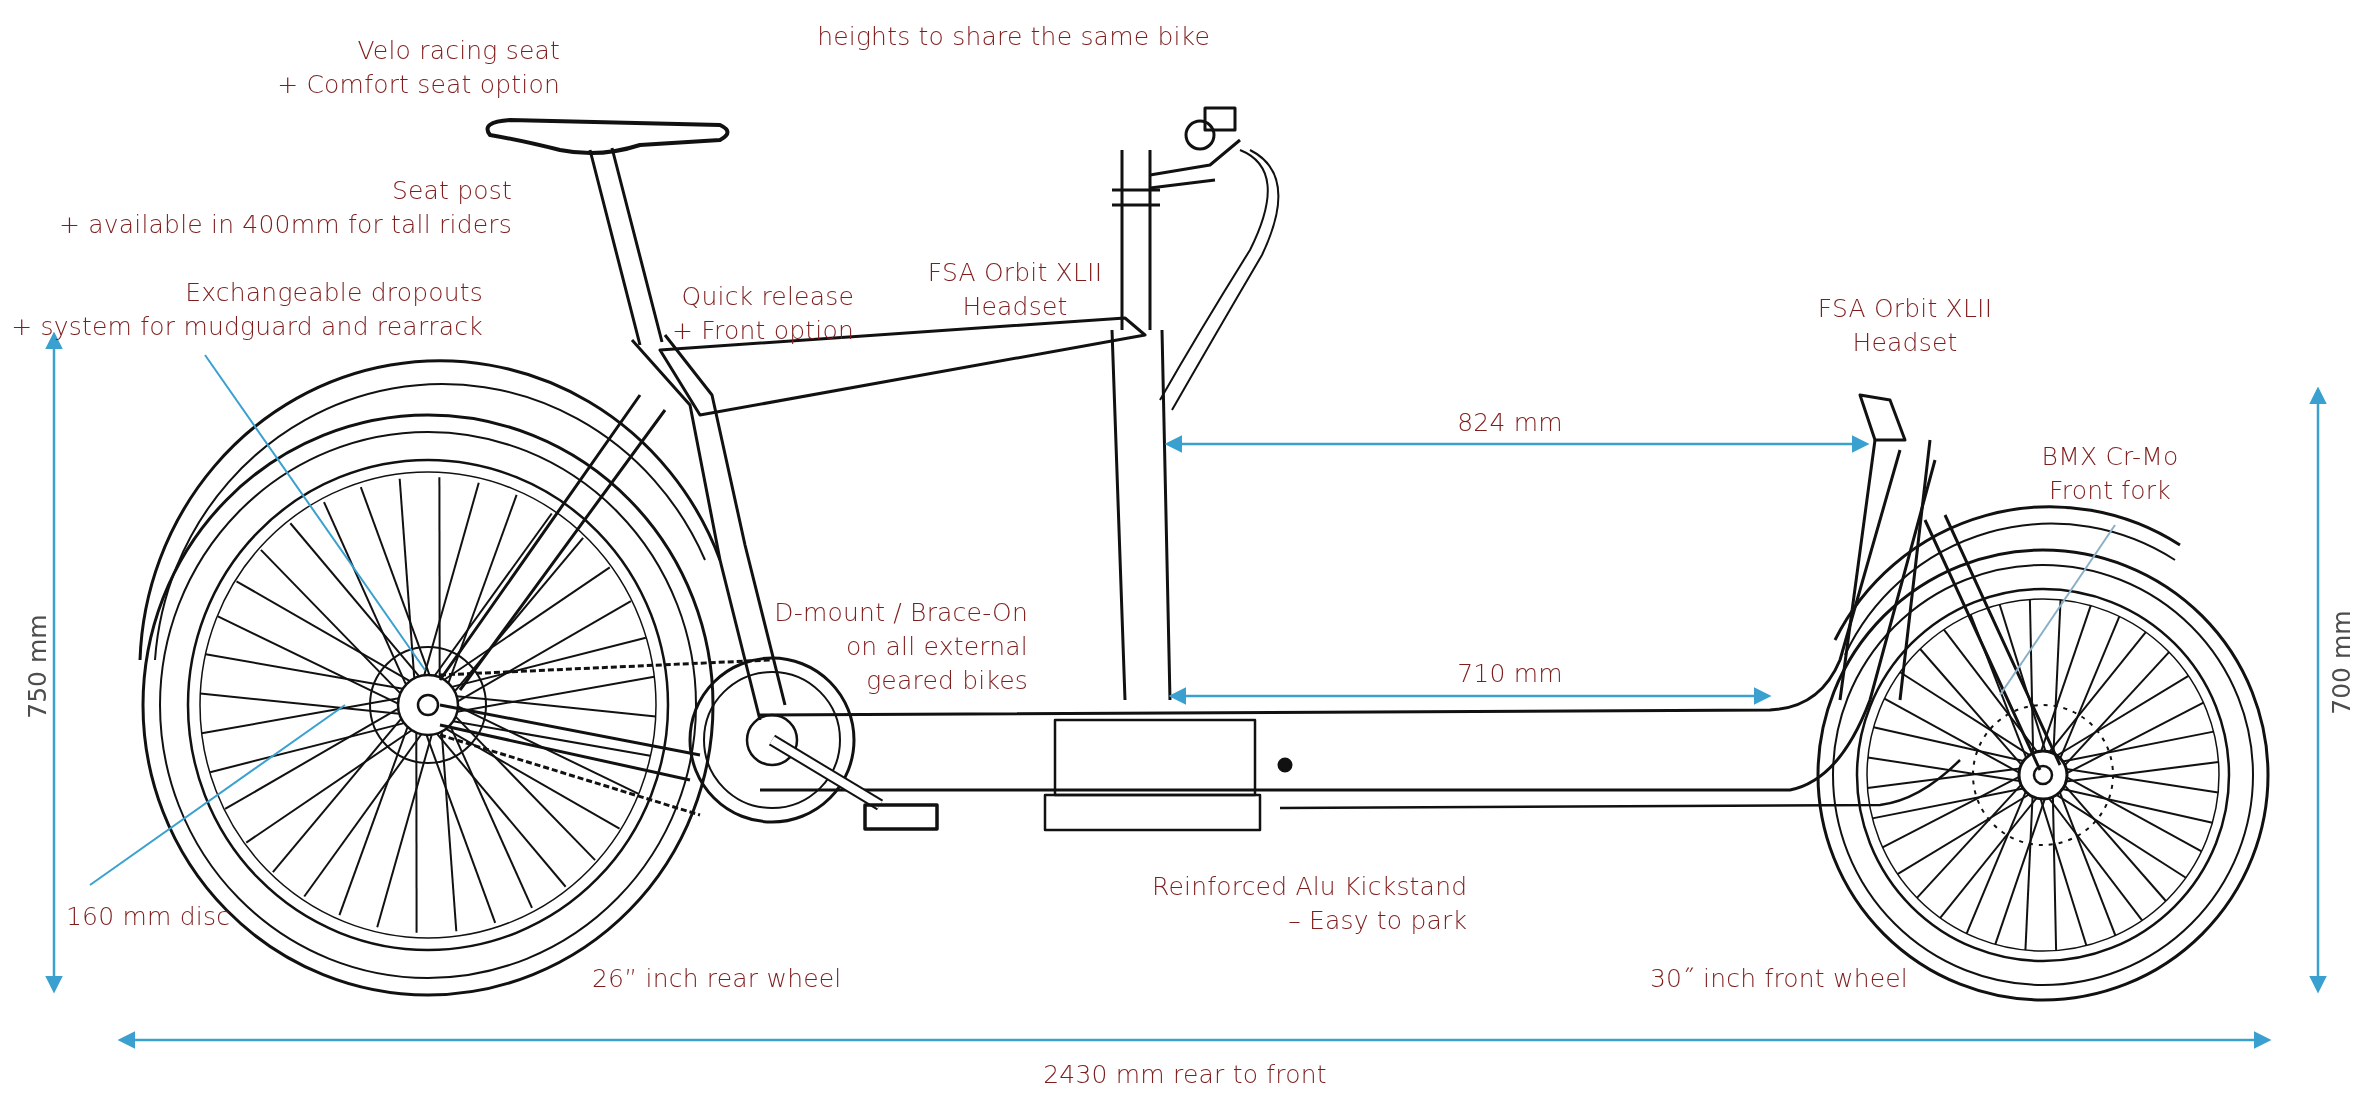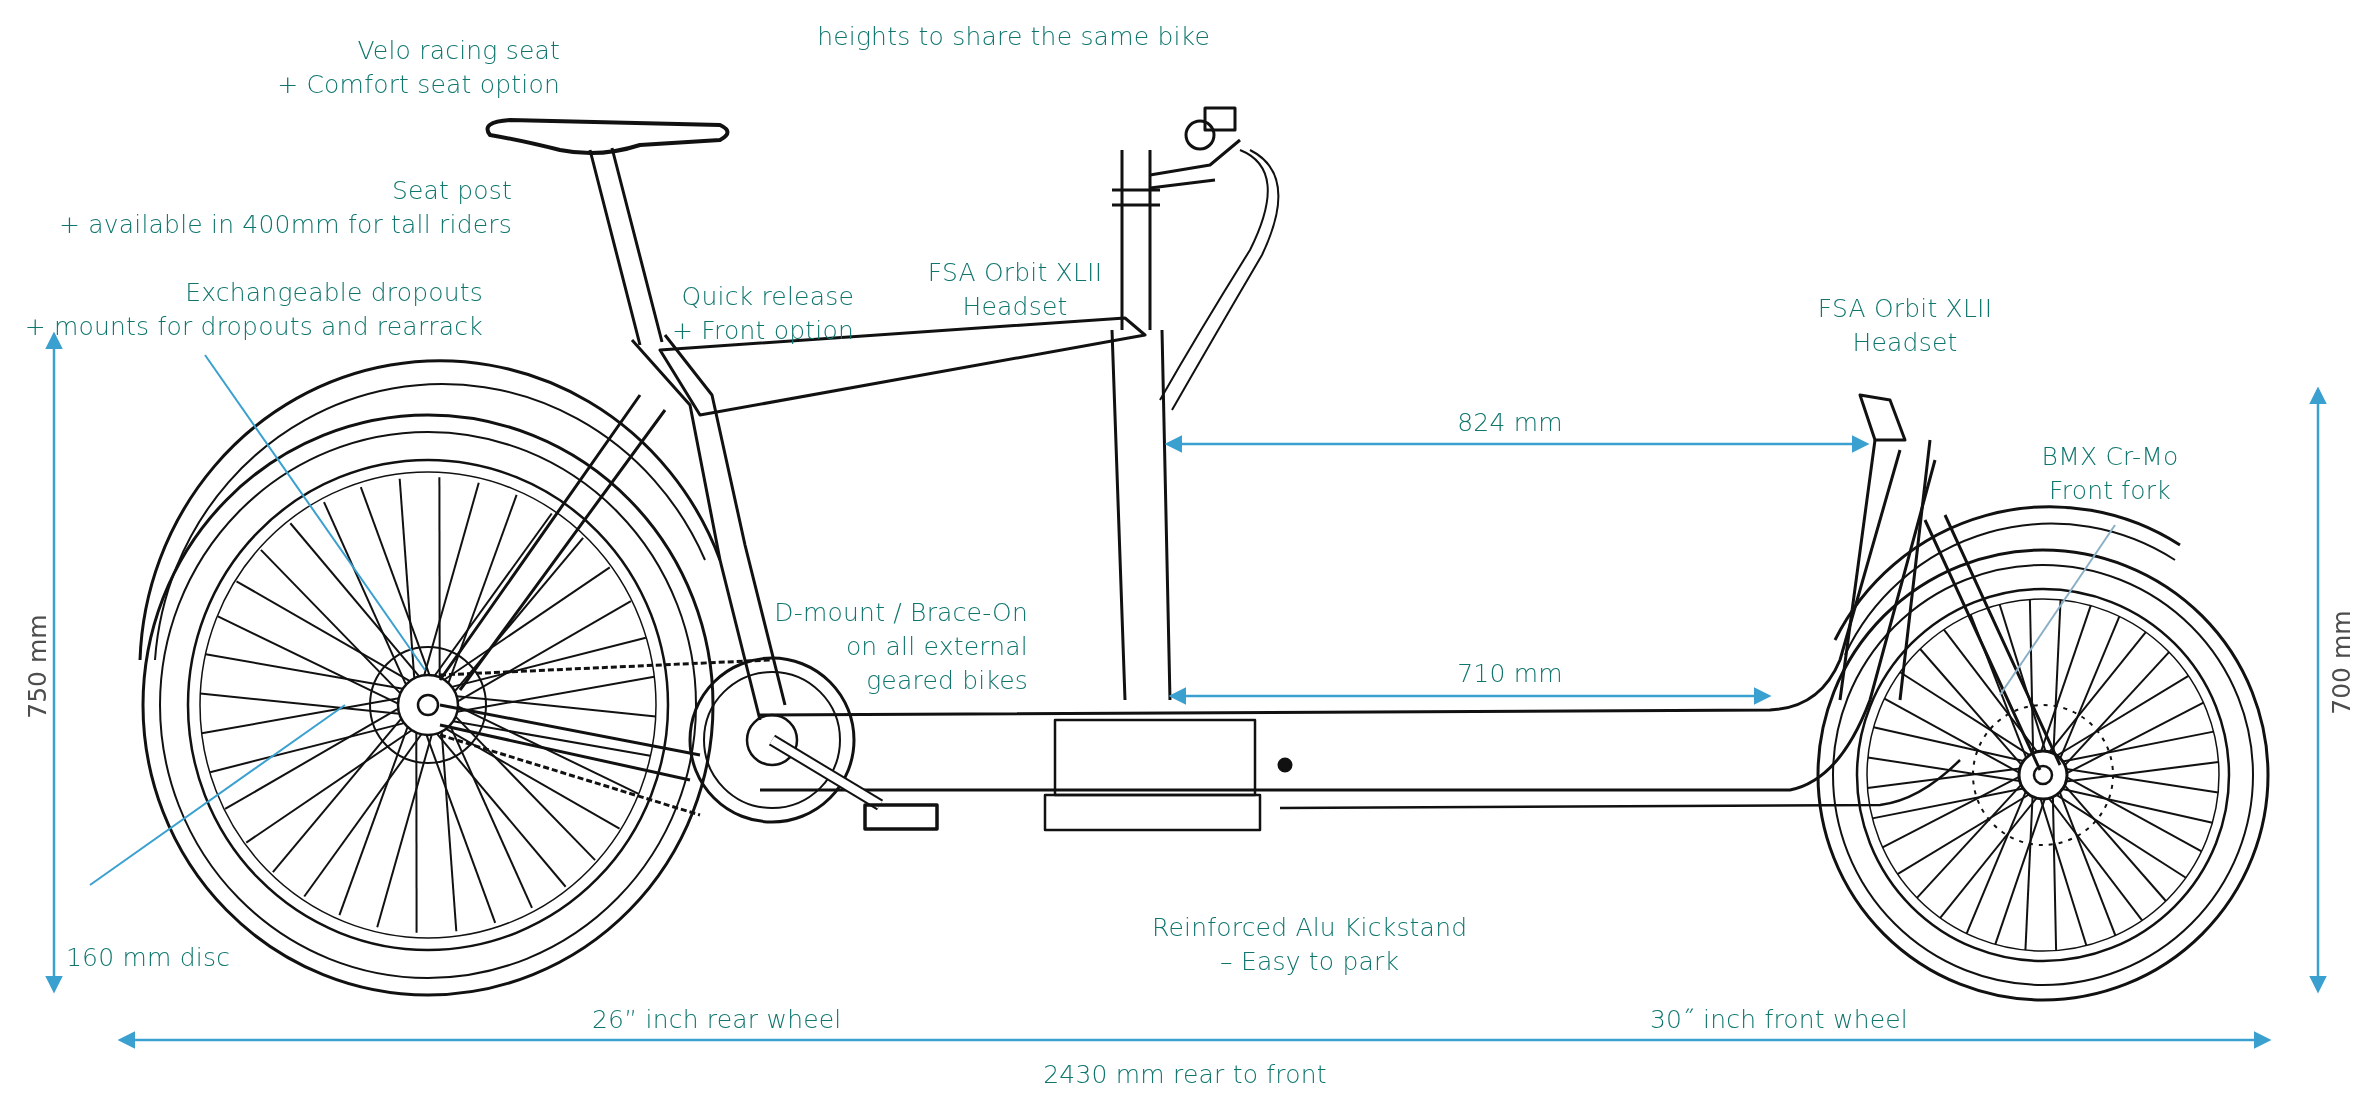--- a/index.html
+++ b/index.html
@@ -1,23 +1,23 @@
 <!DOCTYPE html>
 <html><head>
 <meta charset="utf-8">
 <style>
   html, body { margin:0; padding:0; background:#ffffff; }
   body { width:2370px; height:1104px; position:relative; overflow:hidden;
          font-family:"Liberation Sans", sans-serif; color:#4a4a4a; }
   #canvas { position:absolute; left:0; top:0; }
-  .lbl { position:absolute; font-size:25px; line-height:34px; color:#0f766e;
+  .lbl { position:absolute; font-size:25px; line-height:34px; color:#7f1d1d;
          font-family:"DejaVu Sans", sans-serif; font-weight:300; letter-spacing:0.2px; white-space:nowrap; }
   .r { text-align:right; }
   .c { text-align:center; }
-  .l { text-align:center;margin-top:41px; }
+  .l { text-align:right; }
   .vert { position:absolute; font-size:25px; color:#4d4d4d; font-family:"DejaVu Sans", sans-serif;
           transform-origin:center center; white-space:nowrap; }
 </style>
 </head>
 <body>
 
 <svg id="canvas" width="2370" height="1104" viewBox="0 0 2370 1104">
   <defs>
     <marker id="arr" viewBox="0 0 10 10" refX="8" refY="5" markerWidth="7" markerHeight="7" orient="auto-start-reverse">
       <path d="M0,0 L10,5 L0,10 z" fill="#3aa0d0"></path>
@@ -190,21 +190,21 @@
 <div class="lbl r" style="right:1810px; top:34px;">
   <div>Velo racing seat</div>
   <div>+ Comfort seat option</div>
 </div>
 <div class="lbl r" style="right:1858px; top:174px;">
   <div>Seat post</div>
   <div>+ available in 400mm for tall riders</div>
 </div>
 <div class="lbl r" style="right:1887px; top:276px;">
   <div>Exchangeable dropouts</div>
-  <div>+ mounts for dropouts and rearrack</div>
+  <div>+ system for mudguard and rearrack</div>
 </div>
 <div class="lbl r" style="right:1516px; top:280px;">
   <div>Quick release</div>
   <div>+ Front option</div>
 </div>
 <div class="lbl c" style="left:905px; width:220px; top:256px;">
   <div>FSA Orbit XLII</div>
   <div>Headset</div>
 </div>
 <div class="lbl r" style="right:1160px; top:20px;">

